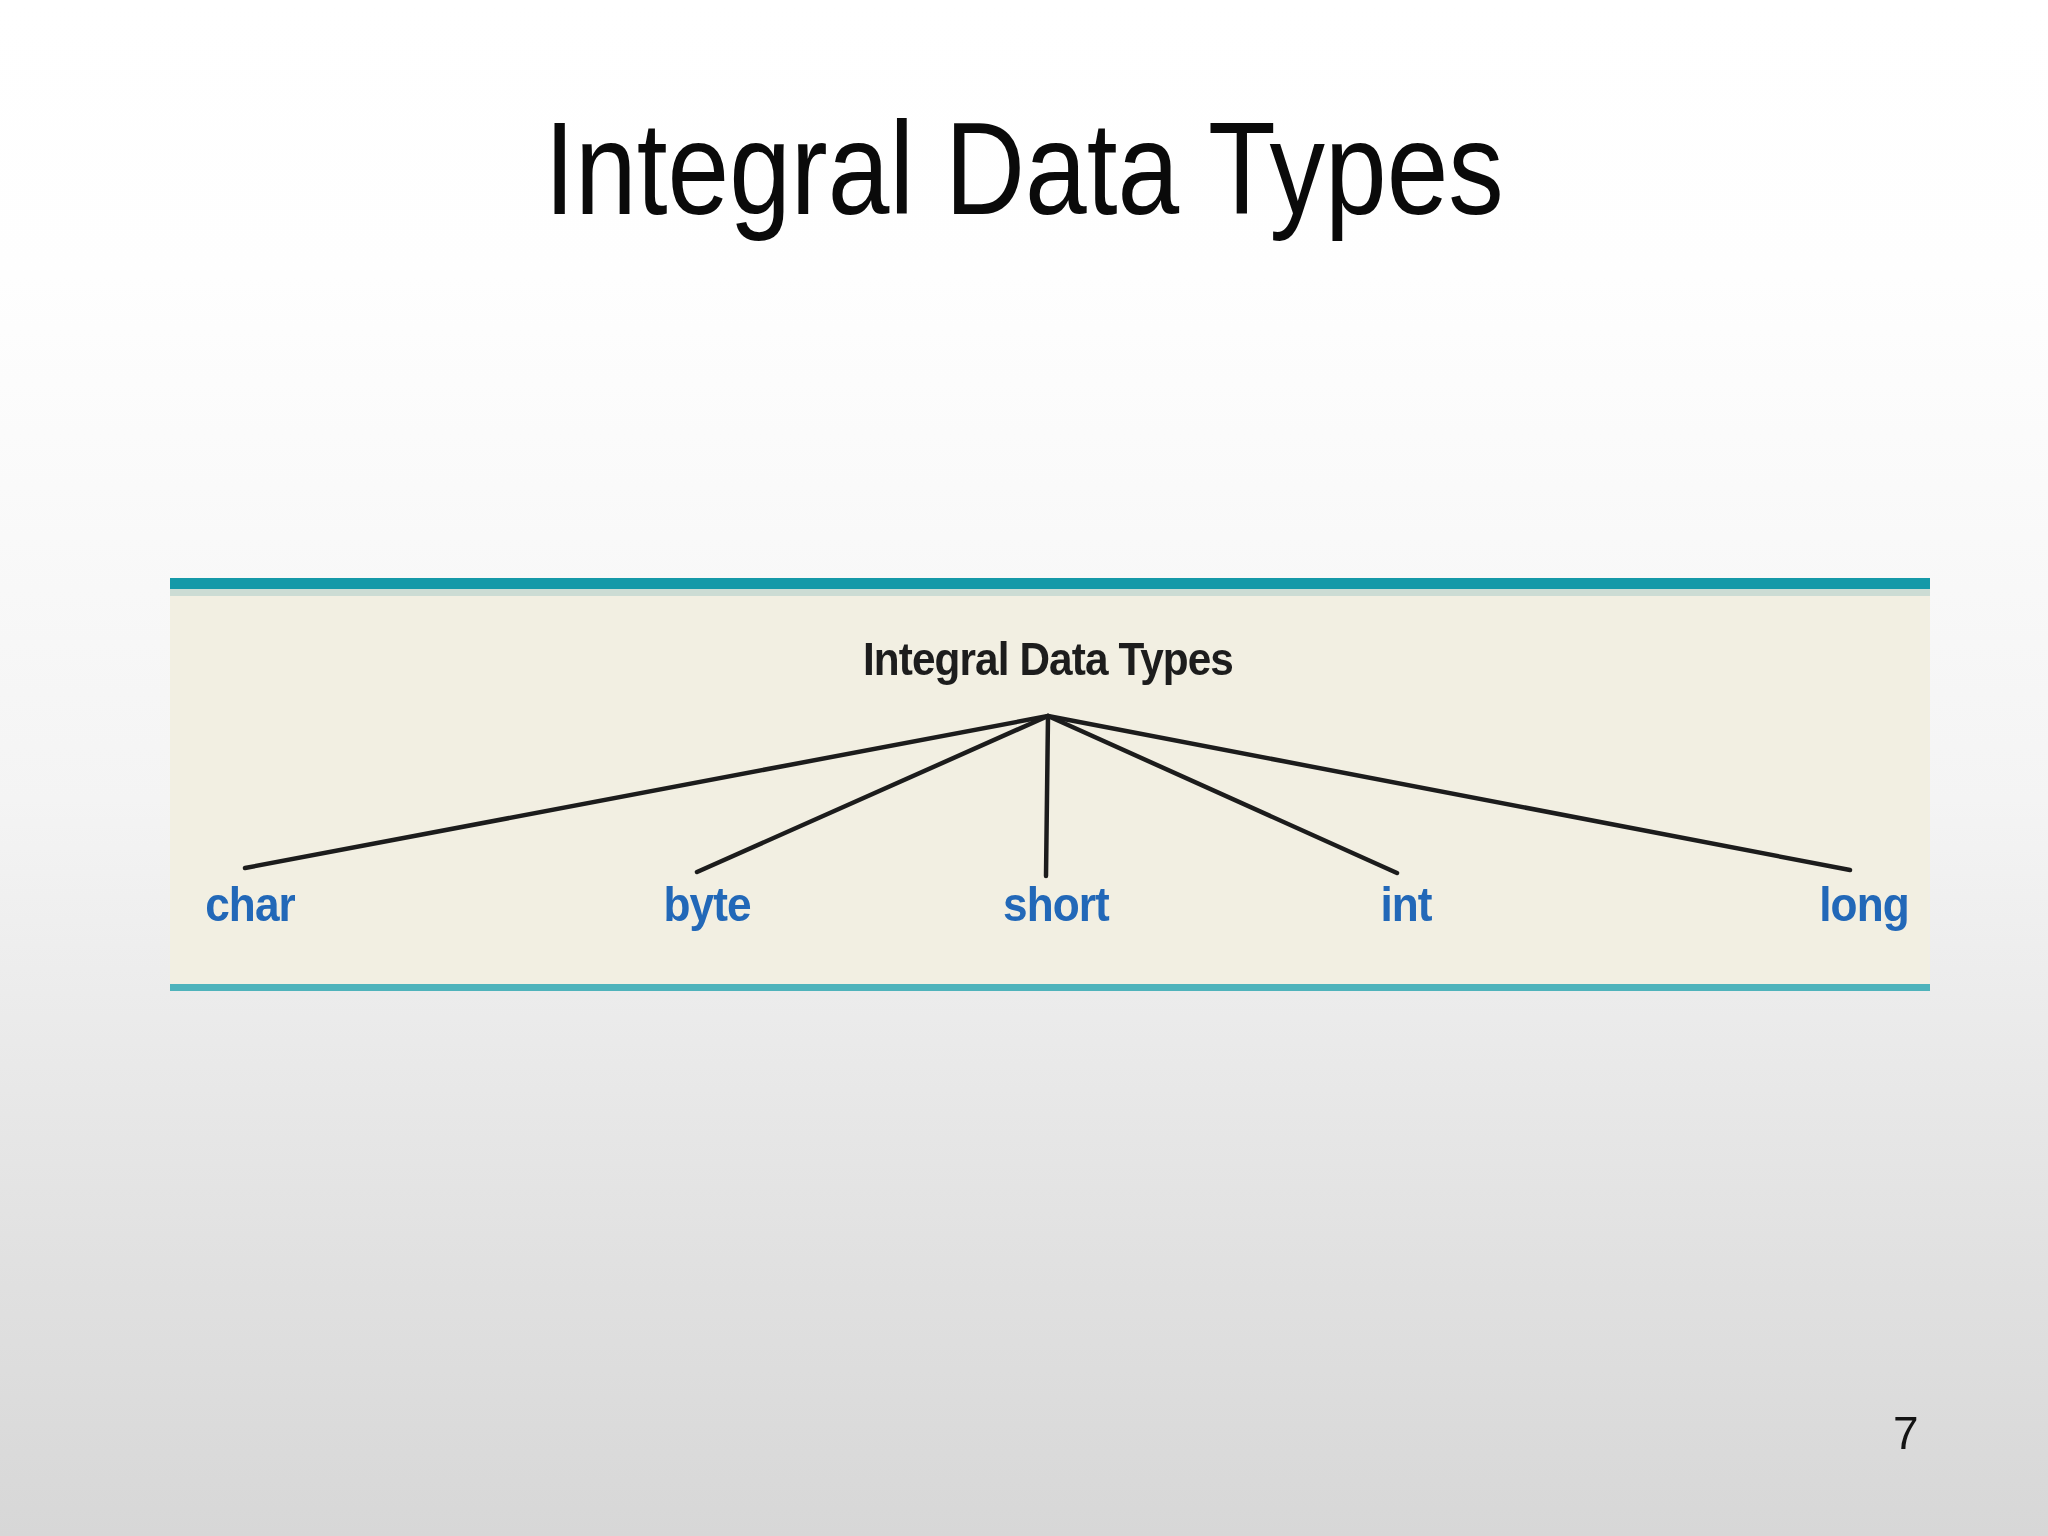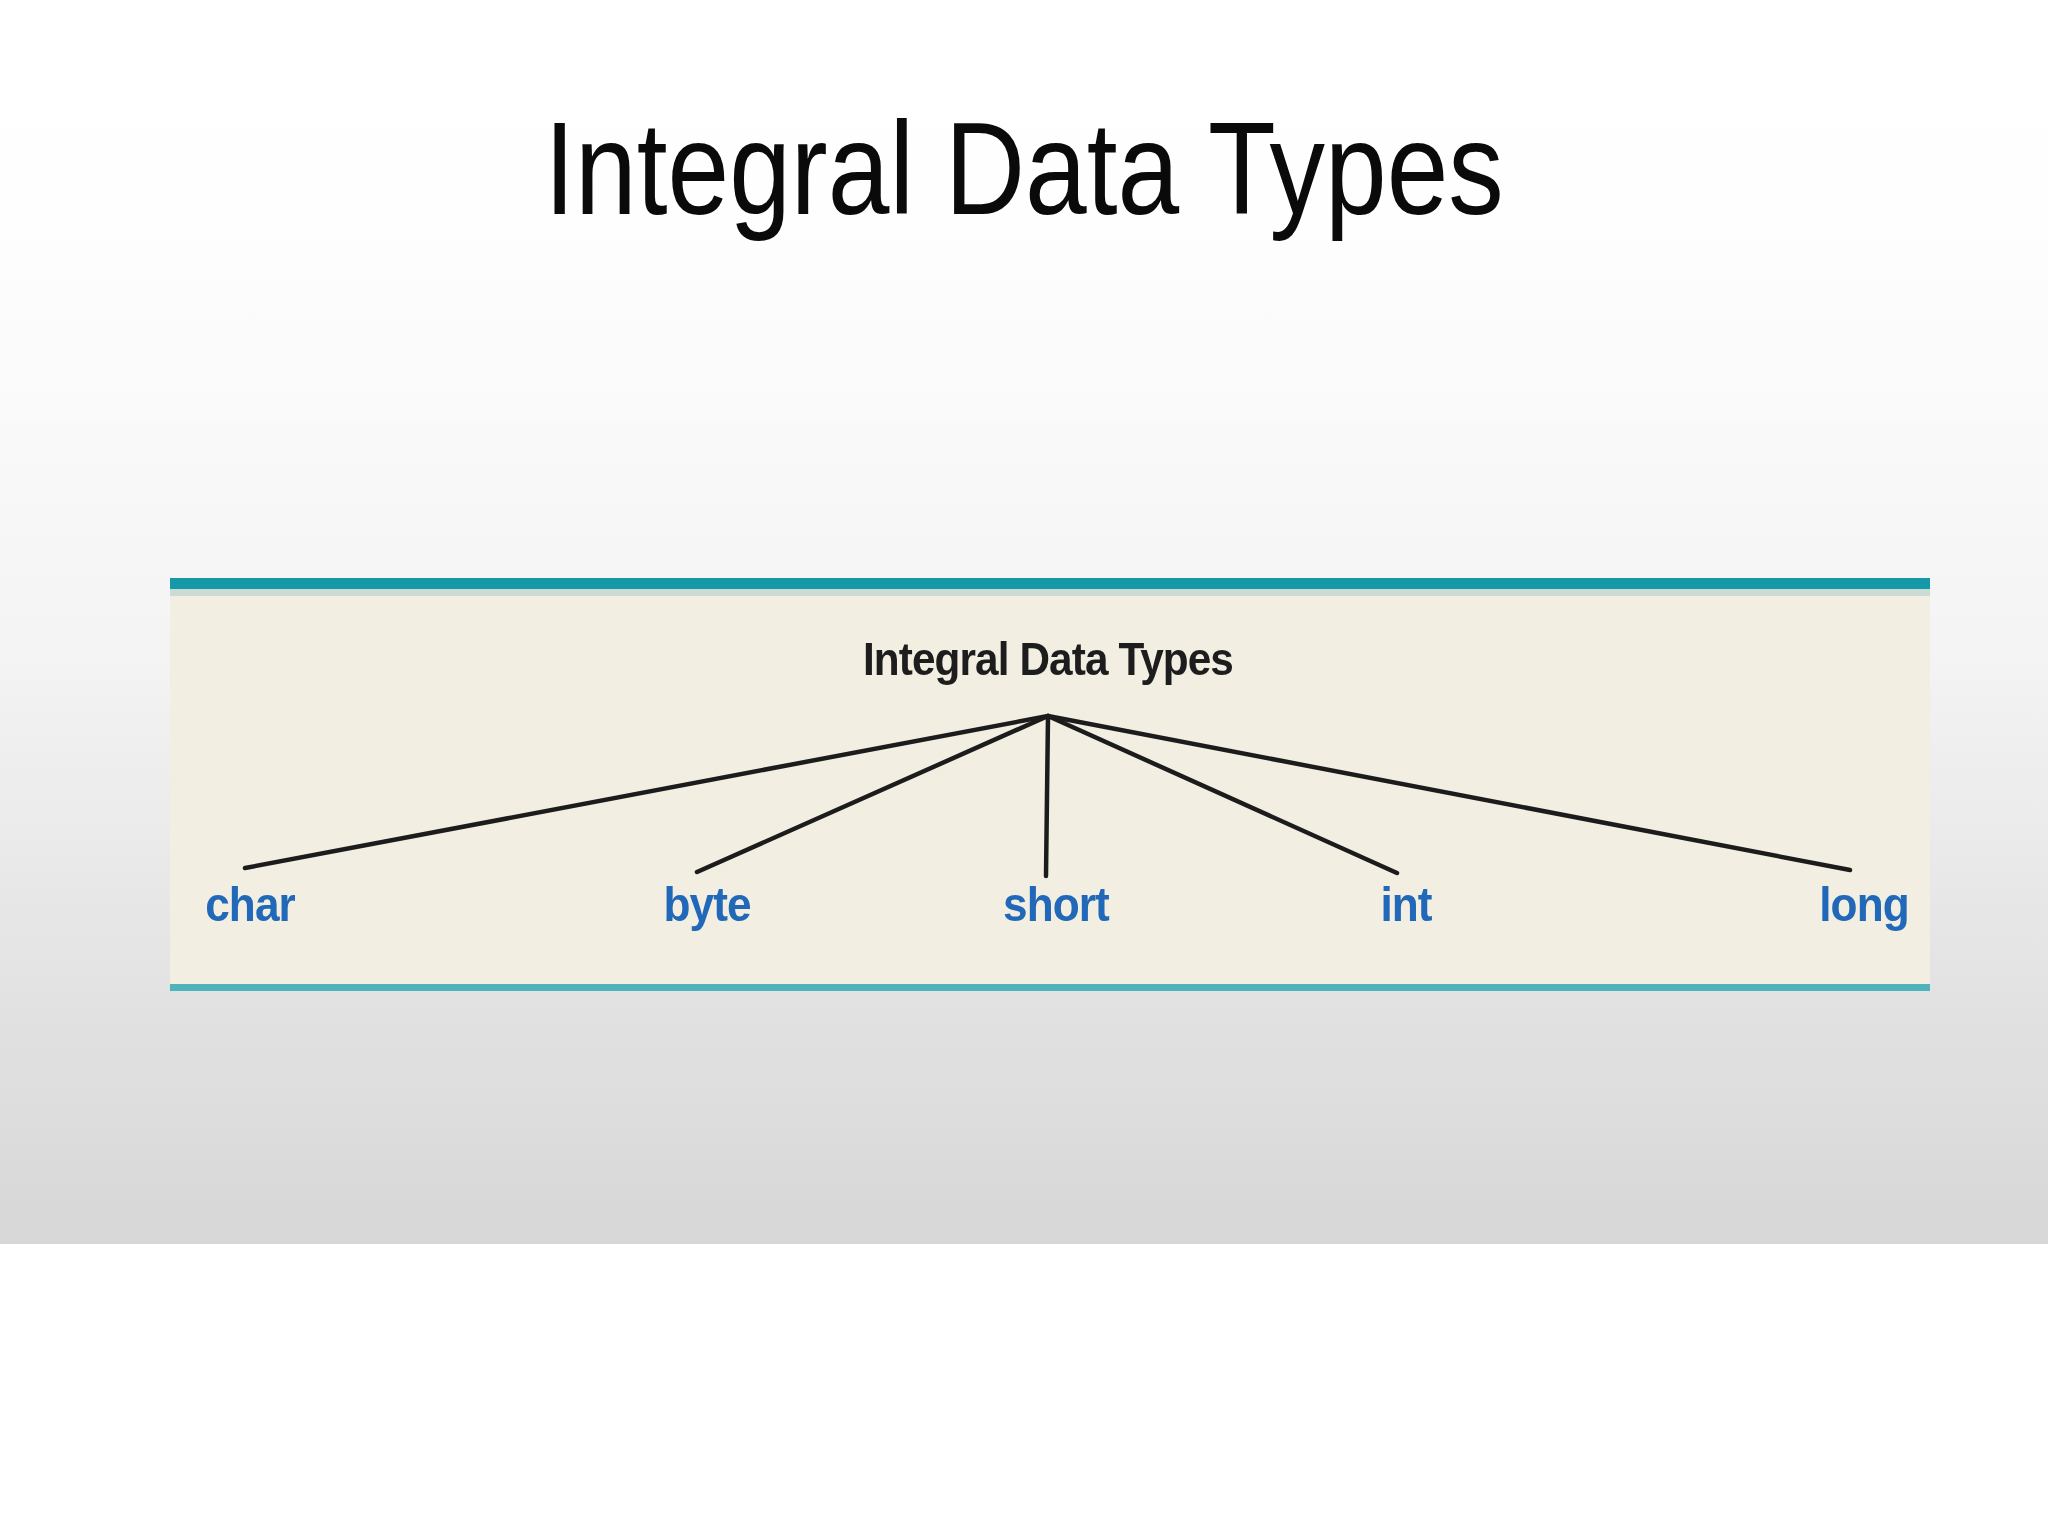--- a/index.html
+++ b/index.html
@@ -12,21 +12,21 @@
     --title-text:#0a0a0a;
   }
   html,body{margin:0;padding:0;}
   body{
     width:2048px;height:1536px;
     font-family:"Liberation Sans", sans-serif;
     overflow:hidden;
   }
   .slide{
     position:relative;
-    width:2048px;height:1244px;
+    width:2048px;height:1536px;
     background:linear-gradient(180deg,#ffffff 0%,#fefefe 18%,#f4f4f4 52%,#e1e1e1 82%,#d7d7d7 100%);
     overflow:hidden;
   }
   .slide-title{
     position:absolute;
     top:103px;left:0;width:100%;
     margin:0;
     text-align:center;
     font-size:132px;
     font-weight:400;

